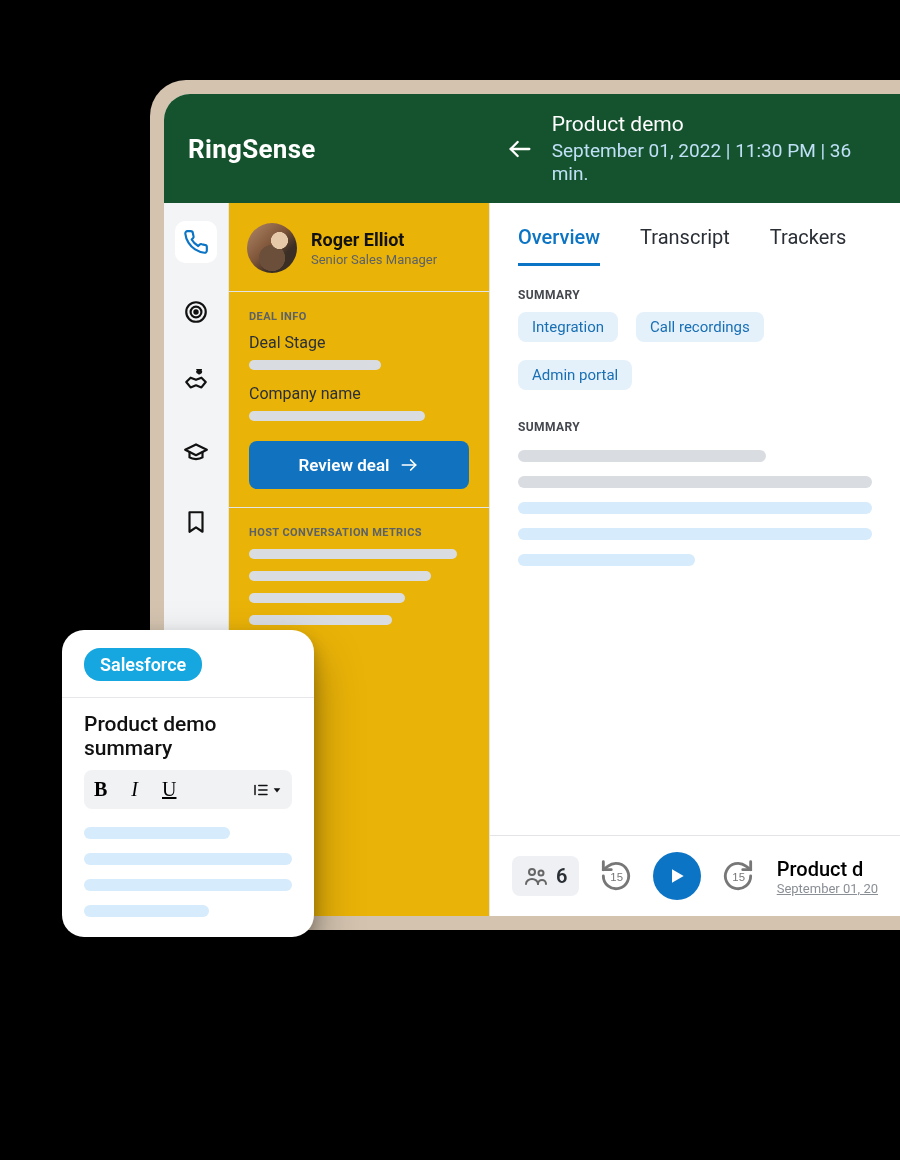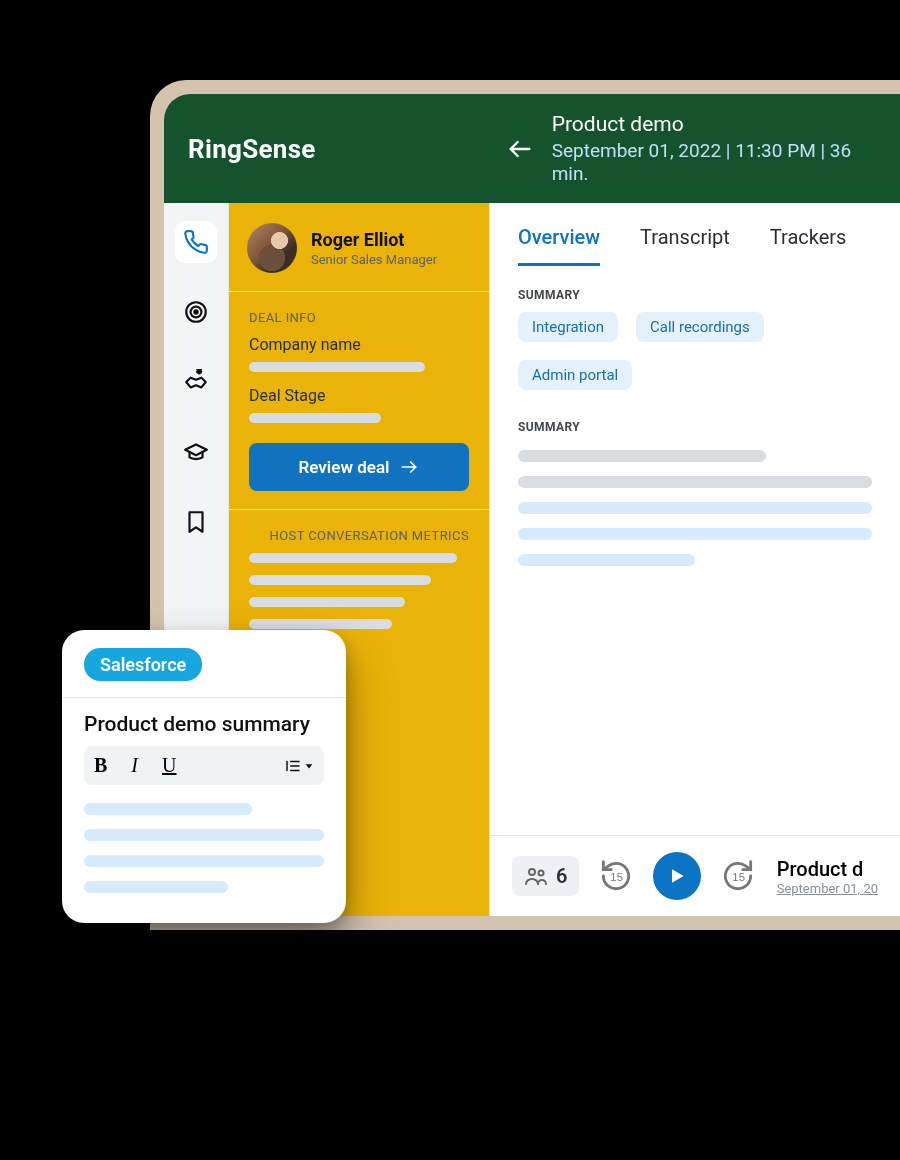--- a/index.html
+++ b/index.html
@@ -86,21 +86,21 @@
   }
   .avatar::after{
     content:""; position:absolute; inset:0;
     background: radial-gradient(circle at 65% 35%, #e6c9a8 0 18%, transparent 19%),
                 radial-gradient(circle at 50% 70%, #6b4f3a 0 30%, transparent 31%);
   }
   .profile-name { font-size: 18px; font-weight: 700; color:#111; }
   .profile-role { font-size: 13px; color:#5b6168; margin-top:2px; }
 
   .section-label {
-    font-size: 13px; font-weight: 400; letter-spacing: .4px; color:#5b6168;
+    font-size: 11px; font-weight: 700; letter-spacing: .4px; color:#5b6168;
     padding: 18px 20px 10px;
   }
   .field { padding: 0 20px 14px; }
   .field-label { font-size: 16px; color:#2a2f36; margin-bottom: 8px; }
   .placeholder {
     height: 10px; border-radius: 6px; background:#d9dde2;
   }
   .placeholder.blue { background:#d6ebfb; }
   .p-80 { width: 80%; } .p-70{width:70%;} .p-60{width:60%;} .p-55{width:55%;} .p-50{width:50%;}
   .p-100{width:100%;}
@@ -108,21 +108,21 @@
   .review-btn {
     margin: 6px 20px 18px;
     background:#1173c0;
     color:#fff;
     border-radius:8px;
     padding:14px 10px;
     font-size:17px; font-weight:600;
     display:flex; align-items:center; justify-content:center; gap:10px;
     cursor:pointer;
   }
-  .metrics { border-top:1px solid #e2e4e8;text-align:right; }
+  .metrics { border-top:1px solid #e2e4e8; }
   .metrics .placeholder { margin: 0 20px 12px; }
 
   .main {
     flex:1; background:#fff; display:flex; flex-direction:column; min-width:0;
   }
   .tabs {
     display:flex; gap:40px;
     padding: 22px 28px 0;
     font-size:20px; color:#2a2f36;
   }
@@ -157,25 +157,25 @@
   }
   .player-title { margin-left:auto; display:flex; flex-direction:column; }
   .player-title .t { font-size:20px; font-weight:500; }
   .player-title .m { font-size:13px; color:#8a8f96;text-decoration:underline; }
 
   
   .card {
     position:absolute;
     left: 62px;
     top: 630px;
-    width: 284px;
+    width: 252px;
     background:#fff;
     border-radius:22px;
     box-shadow: 0 24px 48px rgba(0,0,0,.35), 0 8px 16px rgba(0,0,0,.25);
-    padding: 18px 22px 30px;
+    padding: 18px 22px 20px;
     display:flex; flex-direction:column;
   }
   .sf-pill {
     align-self:flex-start;
     background:#17a7e0; color:#fff;
     padding:6px 16px; border-radius:16px;
     font-size:18px; font-weight:600;
   }
   .card hr { border:none; border-top:1px solid #e5e7ea; margin:16px -22px 14px; }
   .card-title { font-size:21px; font-weight:500; color:#111; margin-bottom:10px; }
@@ -250,26 +250,26 @@
         <div class="profile">
           <div class="avatar"></div>
           <div>
             <div class="profile-name">Roger Elliot</div>
             <div class="profile-role">Senior Sales Manager</div>
           </div>
         </div>
 
         <div class="section-label">DEAL INFO</div>
         <div class="field">
+          <div class="field-label">Deal Stage</div>
+          <div class="placeholder p-60"></div>
+        </div>
+        <div class="field">
           <div class="field-label">Company name</div>
           <div class="placeholder p-80"></div>
-        </div>
-        <div class="field">
-          <div class="field-label">Deal Stage</div>
-          <div class="placeholder p-60"></div>
         </div>
         <div class="review-btn">
           <span>Review deal</span>
           <svg width="20" height="20" viewBox="0 0 24 24" fill="none" stroke="#fff" stroke-width="2" stroke-linecap="round" stroke-linejoin="round">
             <line x1="4" y1="12" x2="20" y2="12"></line>
               <polyline points="14 6 20 12 14 18"></polyline>
           </svg>
         </div>
 
         <div class="metrics">

